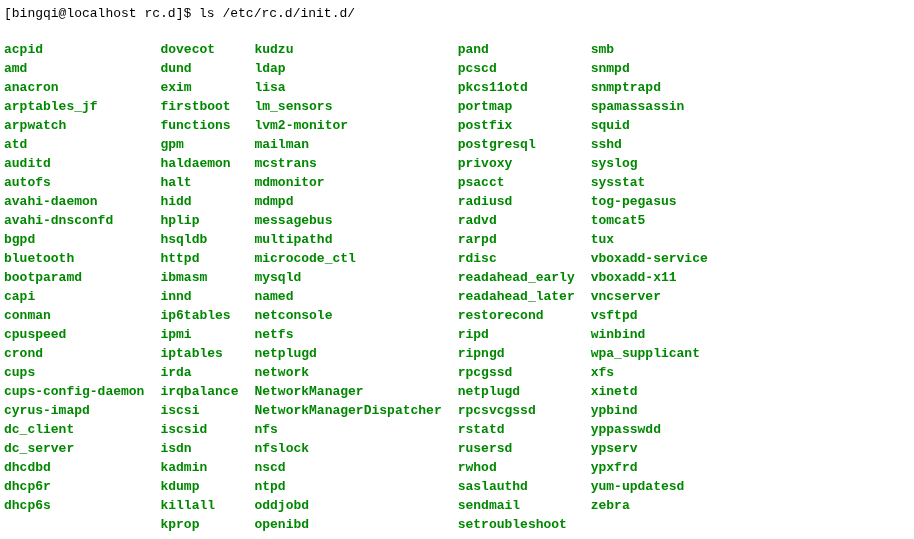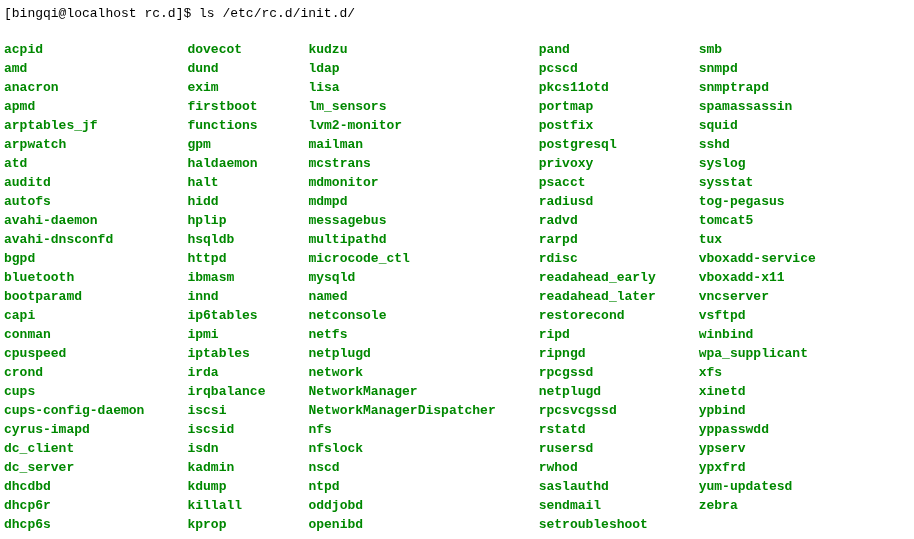--- a/index.html
+++ b/index.html
@@ -12,21 +12,20 @@
       white-space: nowrap;
     }
     .prompt-line {
       color: #000000;
       margin-bottom: 17px;
     }
     .listing {
       display: flex;
       flex-direction: row;
       align-items: flex-start;
-      gap: 27px;
     }
     .col {
       display: flex;
       flex-direction: column;
     }
     .entry {
       color: #008800;
       font-weight: bold;
       padding-right: 16px;
     }
@@ -34,21 +33,20 @@
 </head>
 <body>
 
 <div class="prompt-line">[bingqi@localhost rc.d]$ ls /etc/rc.d/init.d/</div>
 
 <div class="listing">
   <div class="col" id="col0">
       <span class="entry">acpid</span>
       <span class="entry">amd</span>
       <span class="entry">anacron</span>
-      <span class="entry">apmd</span>
       <span class="entry">arptables_jf</span>
       <span class="entry">arpwatch</span>
       <span class="entry">atd</span>
       <span class="entry">auditd</span>
       <span class="entry">autofs</span>
       <span class="entry">avahi-daemon</span>
       <span class="entry">avahi-dnsconfd</span>
       <span class="entry">bgpd</span>
       <span class="entry">bluetooth</span>
       <span class="entry">bootparamd</span>

